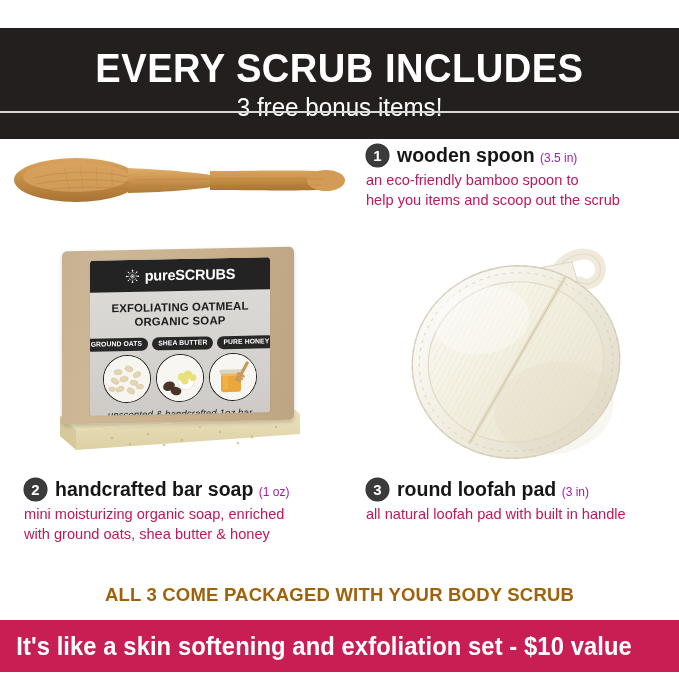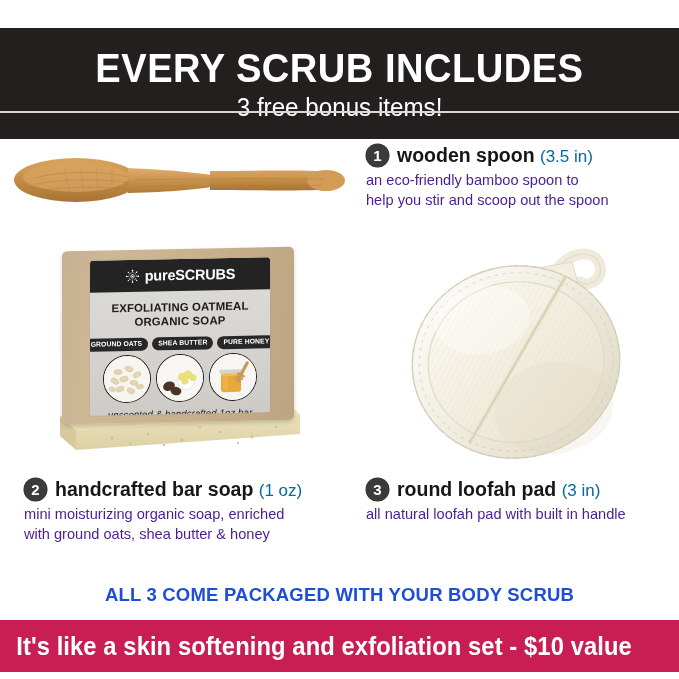--- a/index.html
+++ b/index.html
@@ -52,24 +52,24 @@
     display:flex;align-items:center;justify-content:center;
     font-size:15px;font-weight:bold;line-height:1;
     flex:none;
     box-shadow:0 0 0 0.5px #2b2b2b;
   }
   .item-title{
     font-size:19.5px;font-weight:bold;color:#161616;line-height:1.05;
     white-space:nowrap;
   }
   .item-qty{
-    font-size:17px;font-weight:normal;color:#0369a1;
+    font-size:12px;font-weight:normal;color:#a21caf;
   }
   .item-desc{
-    font-size:14.6px;color:#4c1d95;line-height:1.38;
+    font-size:14.6px;color:#be185d;line-height:1.38;
     max-width:290px;
   }
 
   #item1{left:366px;top:144px;}
   #item2{left:24px;top:478px;}
   #item3{left:366px;top:478px;}
 
   
   .soap-wrap{position:absolute;left:52px;top:243px;width:262px;height:222px;}
   .soap-box{
@@ -122,21 +122,21 @@
   .soap-bar{
     position:absolute;left:0px;top:153px;width:252px;height:62px;
   }
 
   
   .loofah-wrap{position:absolute;left:404px;top:238px;width:240px;height:232px;}
 
   
   .packaged{
     position:absolute;left:0;top:584px;width:679px;
-    text-align:center;color:#1d4ed8;
+    text-align:center;color:#a16207;
     font-size:18.5px;font-weight:bold;letter-spacing:0.2px;
   }
   .value-banner{
     position:absolute;left:0;top:620px;width:679px;height:52px;
     background:#c91e53;
     display:flex;align-items:center;justify-content:flex-start;
   }
   .value-text{
     color:#fff;
     font-family:"Liberation Sans Narrow","Liberation Sans",sans-serif;
@@ -199,21 +199,21 @@
   <div class="item" id="item1">
     <div class="item-head">
       <div class="badge">1</div>
       <div class="item-title">
         <span>wooden spoon</span>
         <span class="item-qty">(3.5 in)</span>
       </div>
     </div>
     <div class="item-desc">
       <div>an eco-friendly bamboo spoon to</div>
-      <div>help you stir and scoop out the spoon</div>
+      <div>help you items and scoop out the scrub</div>
     </div>
   </div>
 
   <div class="soap-wrap">
 
     <svg class="soap-bar" width="252" height="62" viewBox="0 0 252 62">
       <defs>
         <linearGradient id="soapTop" x1="0" y1="0" x2="0" y2="1">
           <stop offset="0%" stop-color="#efe8c9"></stop>
           <stop offset="100%" stop-color="#e6dcb4"></stop>

